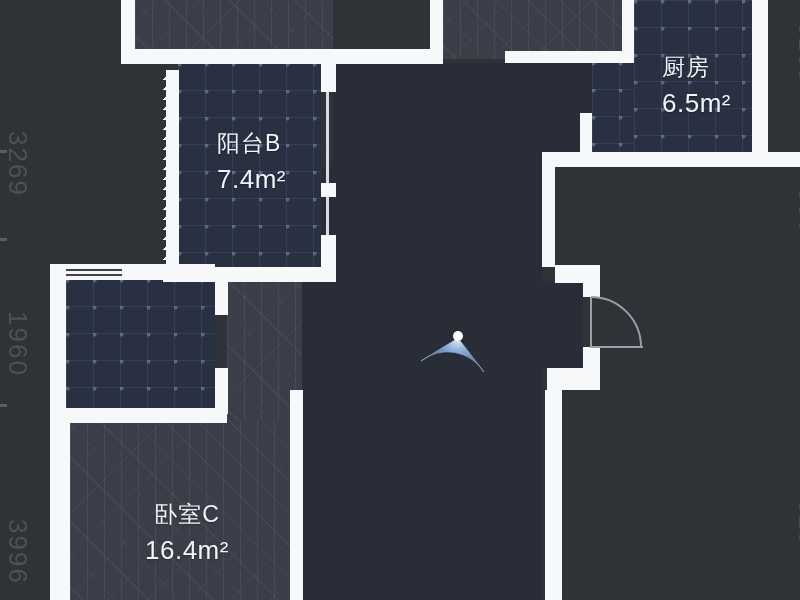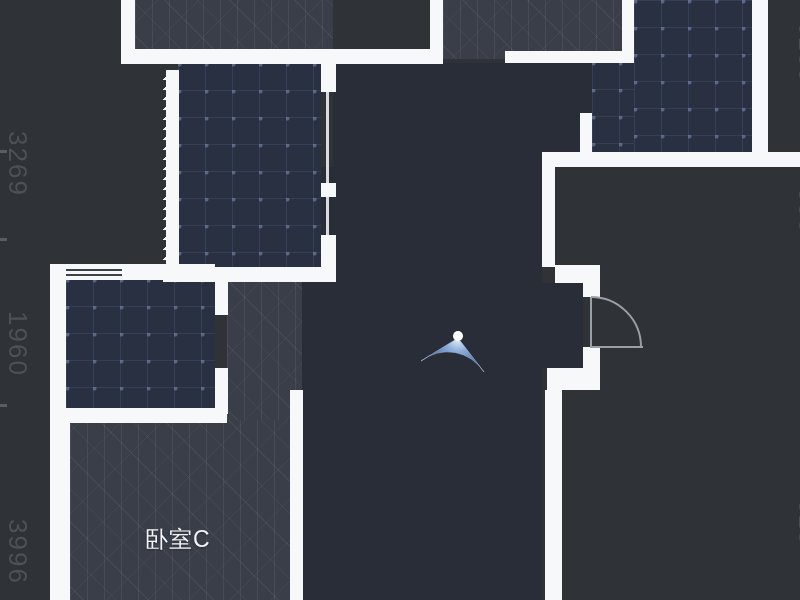--- a/index.html
+++ b/index.html
@@ -94,24 +94,33 @@
         <stop offset="0%" stop-color="#eef4fc"></stop>
         <stop offset="28%" stop-color="#8fb0dc"></stop>
         <stop offset="72%" stop-color="#46659c"></stop>
         <stop offset="100%" stop-color="#33507f"></stop>
       </radialGradient>
     </defs>
     <path d="M46,12 L9,35 A43,43 0 0 1 72,46 Z" fill="url(#coneGrad)" stroke="rgba(170,195,230,.55)" stroke-width="1"></path>
     <circle cx="46" cy="10" r="5" fill="#ffffff"></circle>
   </svg>
 
+  <div class="room-label" style="left:217px;top:132px;">
+    <div class="name">阳台B</div>
+    <div class="area">7.4m²</div>
+  </div>
+  <div class="room-label" style="left:662px;top:56px;">
+    <div class="name">厨房</div>
+    <div class="area">6.5m²</div>
+  </div>
   <div class="room-label" style="left:385px;top:326px;">
   </div>
-  <div class="room-label" style="left:145px;top:528px;text-align:center;">
+  <div class="room-label" style="left:145px;top:503px;text-align:center;">
     <div class="name">卧室C</div>
+    <div class="area">16.4m²</div>
   </div>
 
   <div class="dim" style="left:2px;top:131px;height:70px;">3269</div>
   <div class="dim" style="left:2px;top:311px;height:72px;">1960</div>
   <div class="dim" style="left:2px;top:519px;height:64px;">3996</div>
 
   <div class="tick" style="left:0;top:150px;width:7px;height:3px;"></div>
   <div class="tick" style="left:0;top:238px;width:7px;height:3px;"></div>
   <div class="tick" style="left:0;top:404px;width:7px;height:3px;"></div>
 

